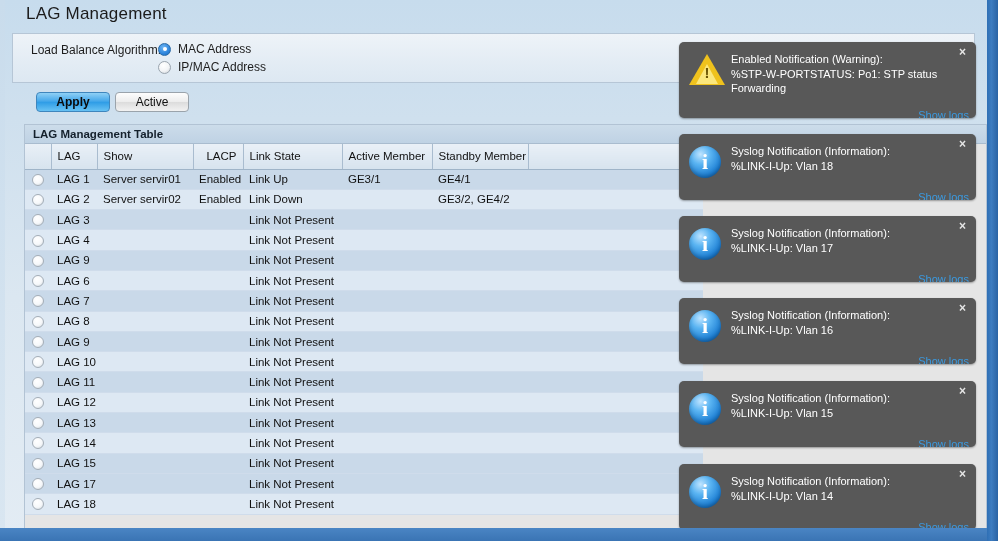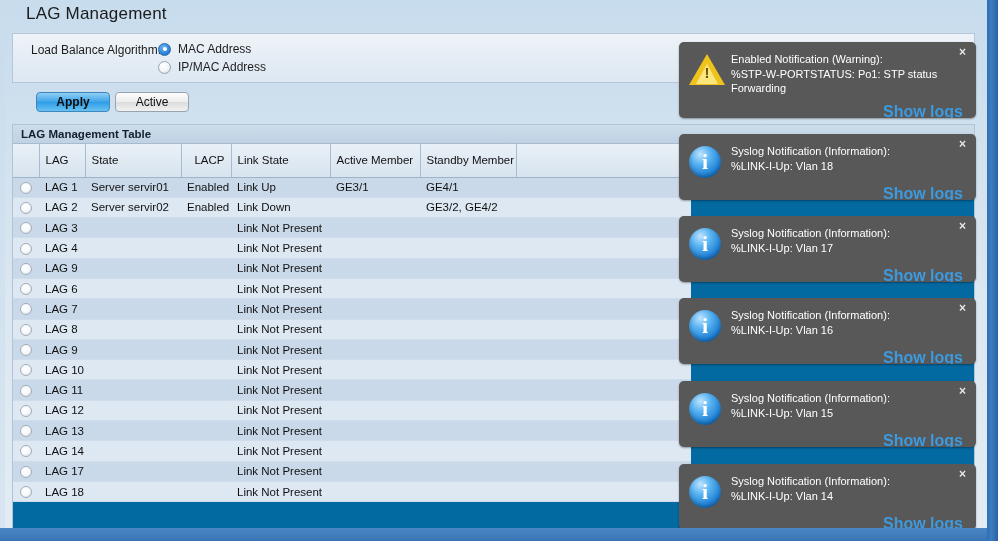--- a/index.html
+++ b/index.html
@@ -76,39 +76,39 @@
     border-color: #3f86bd; color: #0b0b0b; font-weight: 600;
   }
   #cancel-button {
     left: 87px; top: 92px; width: 74px;
     background: linear-gradient(180deg,#fdfdfd 0%, #ededed 48%, #dcdcdc 52%, #f2f2f2 100%);
     border-color: #9aa3ab;
   }
 
   
   #table-panel {
-    position: absolute; left: 12px; top: 124px; width: 963px; height: 404px;
+    position: absolute; left: 24px; top: 124px; width: 963px; height: 404px;
     border: 1px solid #b2c3d4; border-bottom: none;
-    background: #0369a1;
+    background: #e5e5e5;
   }
   #table-caption {
     height: 19px; line-height: 19px; padding-left: 8px;
     font-size: 11.5px; font-weight: bold; color: #14202c;
     background: linear-gradient(180deg,#ccdcea 0%, #bfd2e4 100%);
     border-bottom: 1px solid #a9bccf;
   }
   table#lag-table {
     border-collapse: collapse; width: 678px; table-layout: fixed;
     font-size: 11.5px; color: #111;
   }
   #lag-table th {
     background: linear-gradient(180deg,#e9f0f7 0%, #d7e3ee 100%);
     border-right: 1px solid #a9bccf;
     border-bottom: 1px solid #9fb4c8;
-    height: 33px; font-weight: normal; text-align: left;
+    height: 25px; font-weight: normal; text-align: left;
     padding: 0 6px; white-space: nowrap;
   }
   #lag-table th.num { text-align: right; }
   #lag-table th.blank { border-right: none; }
   #lag-table td {
     height: 20.3px; padding: 0 6px; white-space: nowrap;
     border-bottom: 1px solid #cfdceb;
   }
   #lag-table tr.odd td  { background: #c9d9e9; }
   #lag-table tr.even td { background: #dde8f3; }
@@ -136,22 +136,22 @@
     color: #ffffff; overflow: hidden;
   }
   .notif .icon {
     position: absolute; left: 10px; top: 12px; width: 34px; height: 34px;
   }
   .notif .body {
     margin-left: 52px; padding: 10px 26px 0 0;
     font-size: 11px; line-height: 14.5px;
   }
   .notif .showlogs {
-    position: absolute; right: 13px; bottom: -3px;
-    font-size: 16px; color: #3b9ae0; cursor: pointer; font-weight: bold;
+    position: absolute; right: 7px; bottom: -3px;
+    font-size: 11px; color: #3b9ae0; cursor: pointer;
   }
   .notif .close {
     position: absolute; right: 10px; top: 4px;
     font-size: 12px; font-weight: bold; color: #e6e6e6; cursor: pointer;
     line-height: 12px;
   }
   
   .ico-info {
     width: 32px; height: 32px; border-radius: 50%;
     background: radial-gradient(circle at 36% 26%, #bfe4ff 0%, #5ab4f2 32%, #1d7fd4 70%, #0a4f96 100%);
@@ -220,21 +220,21 @@
         <col class="c-lacp">
       <col class="c-ls">
         <col class="c-am">
         <col class="c-sm">
         <col class="c-pad">
     </colgroup>
     <thead>
       <tr>
         <th></th>
         <th>LAG</th>
-        <th>State</th>
+        <th>Show</th>
         <th class="num">LACP</th>
         <th>Link State</th>
         <th>Active Member</th>
         <th>Standby Member</th>
         <th class="blank"></th>
       </tr>
     </thead>
     <tbody id="lag-tbody">
         <tr class="odd">
           <td class="sel-cell"><span class="row-radio"></span></td>
@@ -371,20 +371,30 @@
           <td>LAG 14</td>
           <td></td>
           <td></td>
           <td>Link Not Present</td>
           <td></td>
           <td></td>
           <td></td>
         </tr>
         <tr class="odd">
           <td class="sel-cell"><span class="row-radio"></span></td>
+          <td>LAG 15</td>
+          <td></td>
+          <td></td>
+          <td>Link Not Present</td>
+          <td></td>
+          <td></td>
+          <td></td>
+        </tr>
+        <tr class="odd">
+          <td class="sel-cell"><span class="row-radio"></span></td>
           <td>LAG 17</td>
           <td></td>
           <td></td>
           <td>Link Not Present</td>
           <td></td>
           <td></td>
           <td></td>
         </tr>
         <tr class="even">
           <td class="sel-cell"><span class="row-radio"></span></td>

